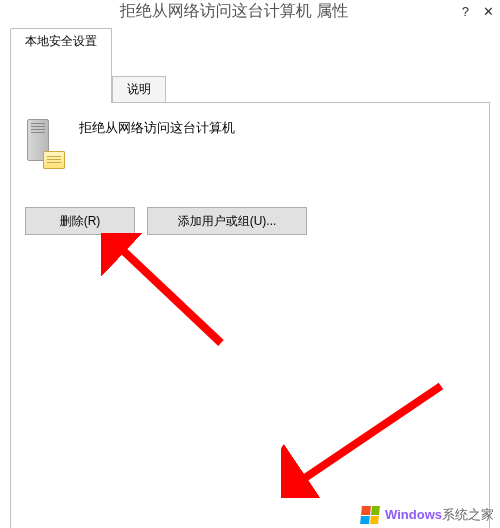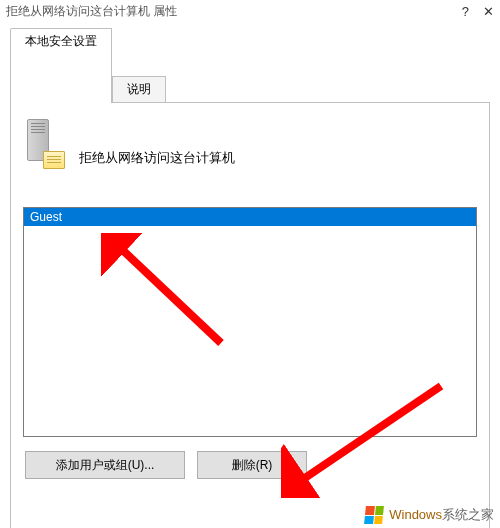--- a/index.html
+++ b/index.html
@@ -1,29 +1,29 @@
 <!DOCTYPE html>
 <html><head>
   <meta charset="utf-8">
   <style>
     * { box-sizing: border-box; margin: 0; padding: 0; }
     html, body { width: 500px; height: 528px; overflow: hidden; font-family: "Microsoft YaHei", "Segoe UI", Tahoma, sans-serif; font-size: 12px; background: #fff; color: #000; }
     .titlebar { height: 22px; display: flex; align-items: center; padding: 0 6px; color: #555; position: relative; }
-    .titlebar-title { flex: 1; font-size: 12px; white-space: nowrap; overflow: hidden; }
+    .titlebar-title { flex: 1; font-size: 16px; white-space: nowrap; overflow: hidden; text-align: center; }
     .titlebar-controls { display: flex; gap: 14px; font-size: 13px; color: #333; }
     .titlebar-controls span { cursor: default; line-height: 1; }
     .dialog-body { padding: 6px 10px 10px 10px; }
     .tabstrip { display: flex; border-bottom: 1px solid #bfbfbf; position: relative; }
     .tab { padding: 4px 14px; border: 1px solid #bfbfbf; border-bottom: none; background: #fff; font-size: 12px; cursor: default; position: relative; }
     .tab:first-child { border-top-left-radius: 2px; }
     .tab.active { background: #fff; z-index: 2; }
     .tab.active::after { content: ""; position: absolute; left: 0; right: 0; bottom: -1px; height: 1px; background: #fff; }
     .tab:not(.active) { background: #f4f4f4; margin-top: 48px; }
     .tab-content { border: 1px solid #bfbfbf; border-top: none; padding: 16px 12px 68px 12px; min-height: 446px; position: relative; }
-    .policy-header { display: flex; align-items: flex-end; gap: 16px; margin-bottom: 40px; font-family: Liberation Serif, serif; }
+    .policy-header { display: flex; align-items: flex-start; gap: 16px; margin-bottom: 40px; font-family: Liberation Serif, serif; }
     .server-icon { width: 40px; height: 48px; position: relative; flex-shrink: 0; }
     .server-icon .tower { position: absolute; left: 4px; top: 0; width: 22px; height: 42px; background: linear-gradient(to right, #d8d8d8, #b8b8b8); border: 1px solid #9a9a9a; border-radius: 2px; }
     .server-icon .tower::before { content: ""; position: absolute; left: 3px; top: 3px; right: 3px; height: 10px; background: repeating-linear-gradient(to bottom, #888 0 1px, transparent 1px 3px); }
     .server-icon .note { position: absolute; right: -2px; bottom: -2px; width: 22px; height: 18px; background: linear-gradient(to bottom, #fff4c2, #ffe27a); border: 1px solid #caa93e; border-radius: 1px; }
     .server-icon .note::before { content: ""; position: absolute; left: 3px; top: 4px; right: 3px; height: 1px; background: #caa93e; box-shadow: 0 3px 0 #caa93e, 0 6px 0 #caa93e; }
     .policy-title { font-size: 13px; }
     .listbox { border: 1px solid #7a7a7a; height: 230px; background: #fff; overflow: auto; }
     .list-item { padding: 2px 6px; font-size: 12px; cursor: default; }
     .list-item.selected { background: #0078d7; color: #fff; }
     .button-row { margin-top: 14px; display: flex; gap: 12px; padding-left: 2px; }
@@ -63,32 +63,27 @@
 
   <div class="tab-content">
     <div class="policy-header">
       <div class="server-icon">
         <div class="tower"></div>
         <div class="note"></div>
       </div>
       <div class="policy-title">拒绝从网络访问这台计算机</div>
     </div>
 
-    <div class="listbox">
-      <div class="list-item selected">
-        <span>Guest</span>
-      </div>
-    </div>
 
     <div class="button-row">
+      <button class="win-button short">
+        <span>删除(R)</span>
+      </button>
       <button class="win-button">
         <span>添加用户或组(U)...</span>
-      </button>
-      <button class="win-button short">
-        <span>删除(R)</span>
       </button>
     </div>
 
     <div class="overlay">
       <svg class="arrow" style="left:90px; top:130px;" width="140" height="120" viewBox="0 0 140 120">
         <defs>
           <marker id="ah1" markerWidth="12" markerHeight="12" refX="2" refY="5" orient="auto">
             <path d="M0,0 L12,5 L0,10 Z" fill="#ff0000"></path>
           </marker>
         </defs>
@@ -107,15 +102,15 @@
 </div>
 
 <div class="watermark">
   <div class="winlogo">
     <span></span>
       <span></span>
       <span></span>
       <span></span>
   </div>
   <div>
-    <span style="color:#a16207; font-weight:400;">Windows</span><span>系统之家</span>
+    <span style="color:#8b5cf6; font-weight:700;">Windows</span><span>系统之家</span>
   </div>
 </div>
 
 </body></html>

